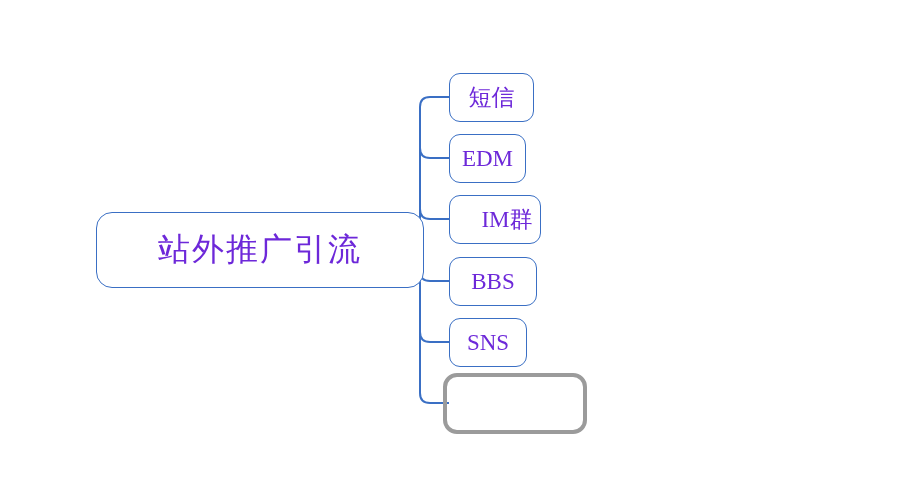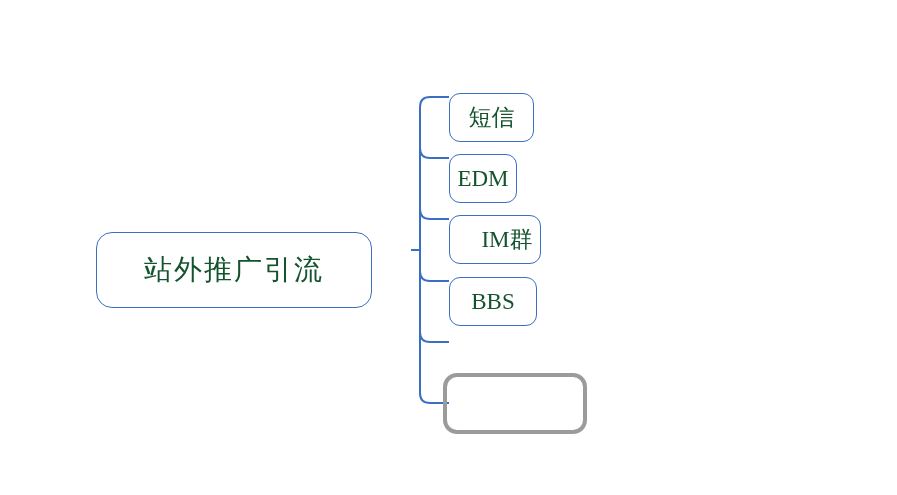--- a/index.html
+++ b/index.html
@@ -27,32 +27,31 @@
   }
   .node {
     position: absolute;
     box-sizing: border-box;
     background: #ffffff;
     border: 1.5px solid #3a6fc4;
     border-radius: 12px;
     display: flex;
     align-items: center;
     justify-content: center;
-    color: #14532d;
+    color: #6d28d9;
     white-space: nowrap;
     font-family: "Liberation Serif", "DejaVu Serif", serif;
-    margin-top: 20px;
   }
   #root-node {
     left: 96px;
     top: 212px;
-    width: 276px;
+    width: 328px;
     height: 76px;
     border-radius: 16px;
-    font-size: 28px;
+    font-size: 32px;
     letter-spacing: 2px;
     text-align: right;
   }
   .child-node {
     height: 49px;
     font-size: 23px;
     border-radius: 11px;
   }
   .selection-ring {
     position: absolute;
@@ -78,23 +77,24 @@
       <path d="M420 271 Q420 281 430 281 L449 281"></path>
       <path d="M420 332 Q420 342 430 342 L449 342"></path>
       <path d="M420 393 Q420 403 430 403 L449 403"></path>
     </g>
   </svg>
 
   <div class="node" id="root-node">站外推广引流</div>
 
   <div class="node child-node" style="left:449px; top:73px; width:85px;">短信</div>
 
-  <div class="node child-node" style="left:449px; top:134px; width:68px;">EDM</div>
+  <div class="node child-node" style="left:449px; top:134px; width:77px;">EDM</div>
 
   <div class="node child-node" style="left:449px; top:195px; width:92px;padding-left:24px;">IM群</div>
 
   <div class="node child-node" style="left:449px; top:257px; width:88px;">BBS</div>
 
+  <div class="node child-node" style="left:449px; top:318px; width:78px;">SNS</div>
 
   <div class="selection-ring" style="left:443px; top:373px; width:144px; height:61px;"></div>
 
 
 </div>
 
 </body></html>

